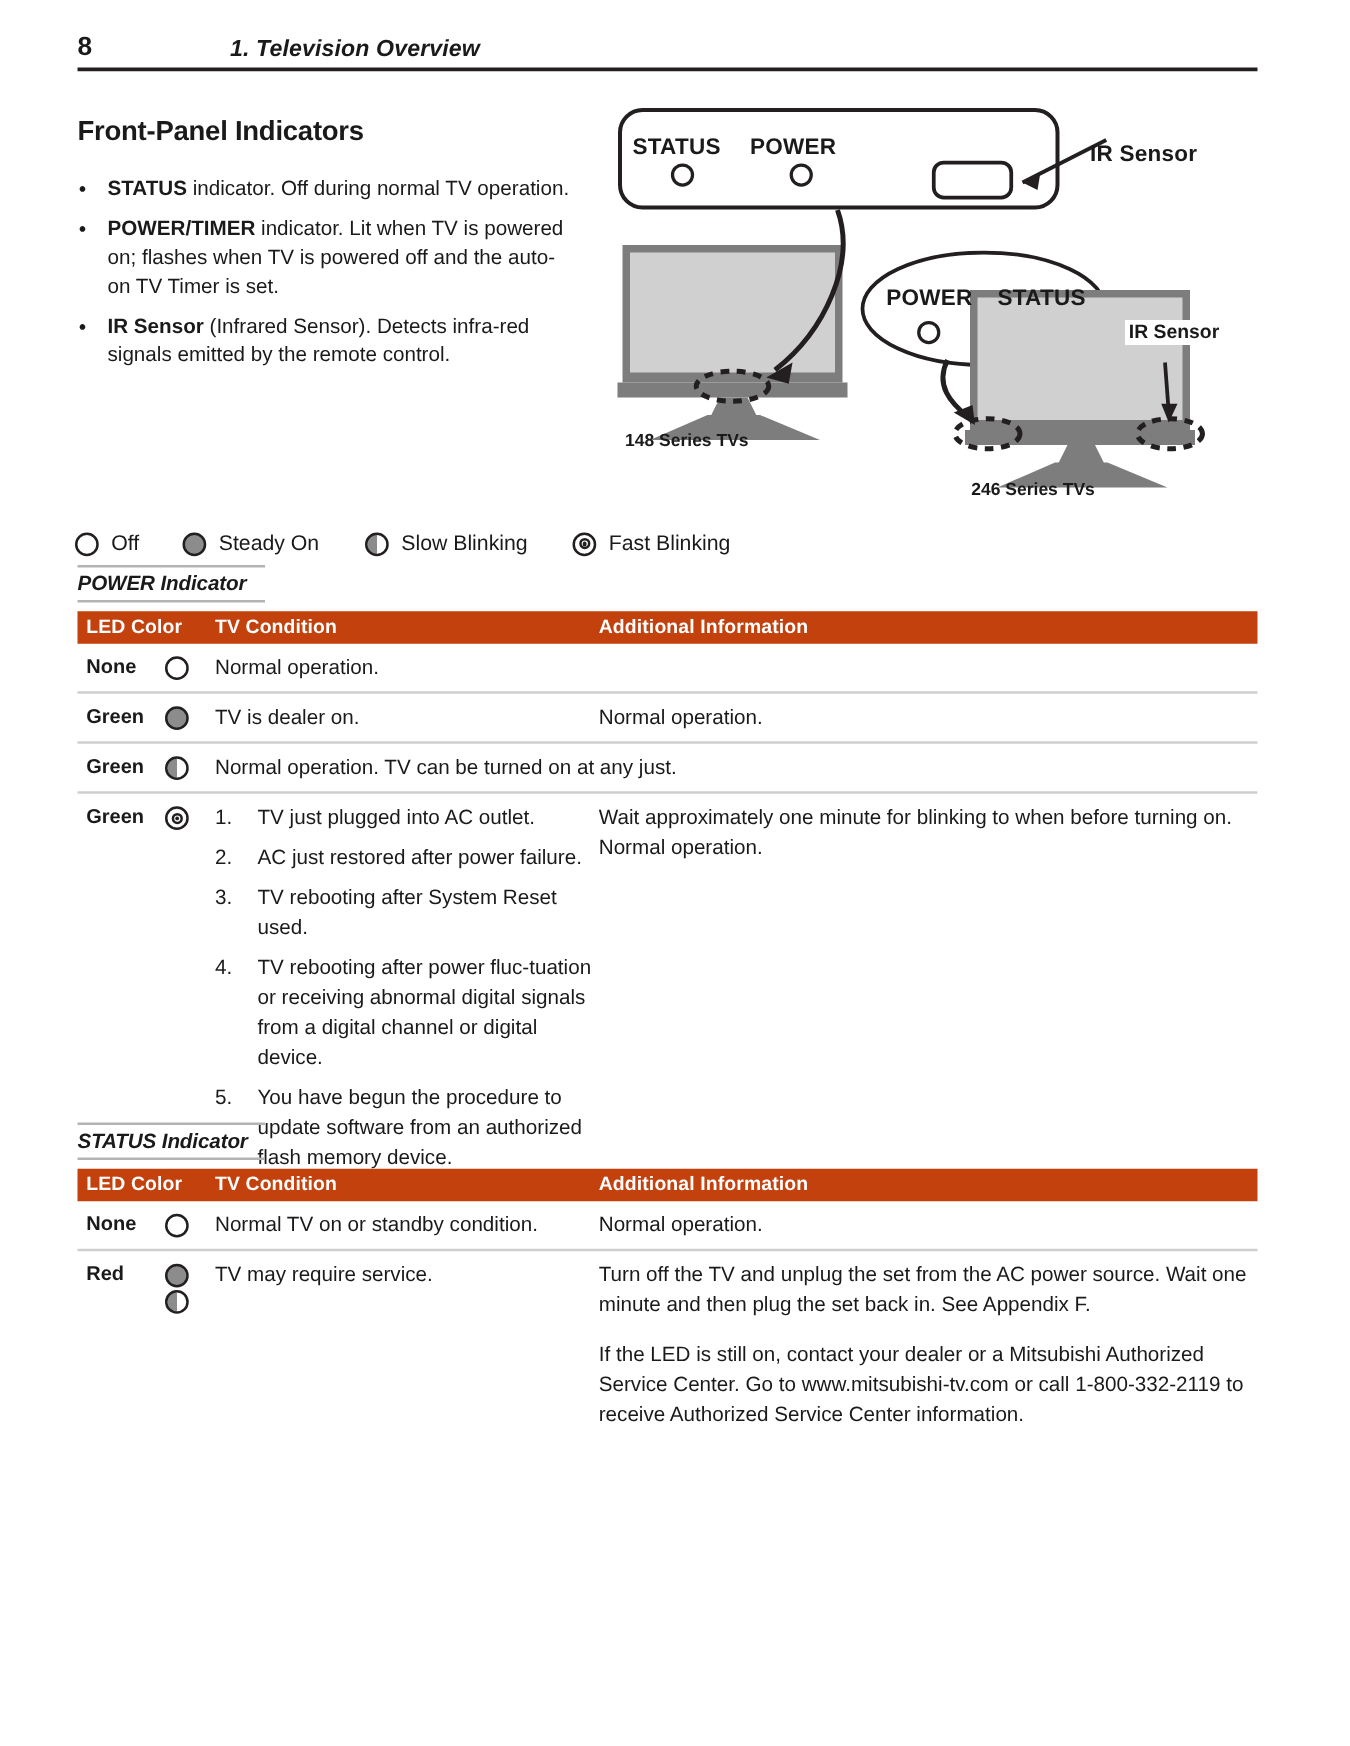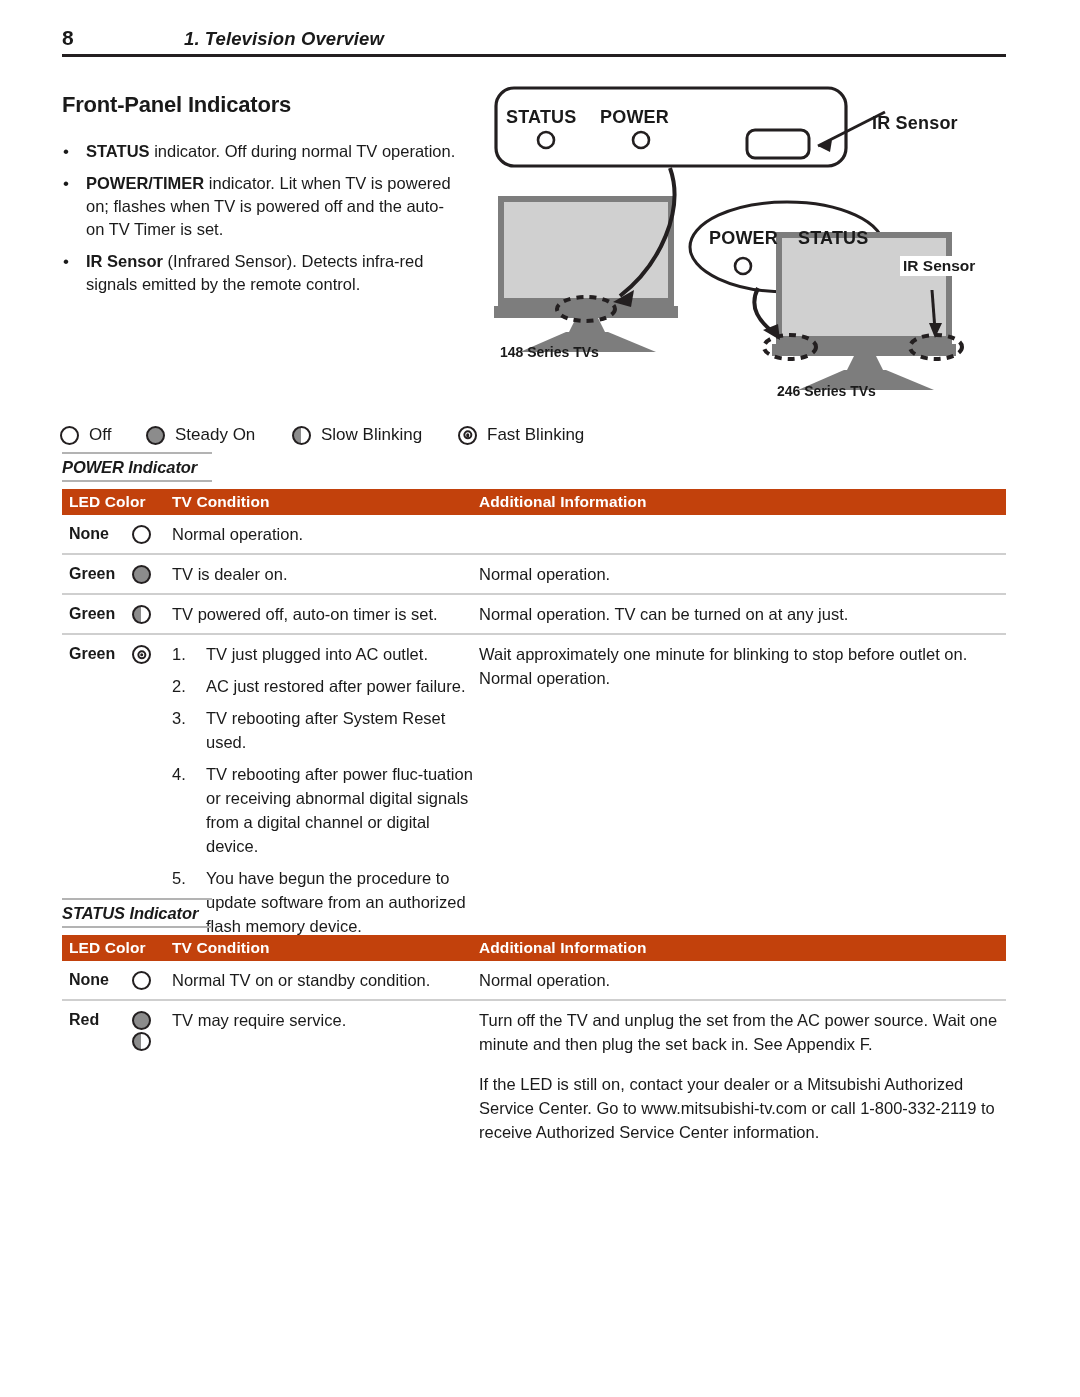--- a/index.html
+++ b/index.html
@@ -399,21 +399,20 @@
     </div>
   </div>
 
   <div class="trow">
     <div class="cell-led">
       <span class="led-color-name">Green</span>
       <span class="led-stack">
         <span class="led led-slow" style="width:19px;height:19px;"></span>
       </span>
     </div>
-    <div class="cell-cond">TV powered off, auto-on timer is set.</div>
     <div class="cell-addl">
       <p>Normal operation.  TV can be turned on at any just.</p>
     </div>
   </div>
 
   <div class="trow last">
     <div class="cell-led">
       <span class="led-color-name">Green</span>
       <span class="led-stack">
         <span class="led led-fast" style="width:19px;height:19px;"></span>
@@ -437,21 +436,21 @@
           <span class="num-marker">4.</span>
           <span class="num-body">TV rebooting after power fluc-tuation or receiving abnormal digital signals from a digital channel or digital device.</span>
         </li>
         <li>
           <span class="num-marker">5.</span>
           <span class="num-body">You have begun the procedure to update software from an authorized flash memory device.</span>
         </li>
       </ul>
     </div>
     <div class="cell-addl">
-      <p>Wait approximately one minute for blinking to stop before outlet on.  Normal operation.</p>
+      <p>Wait approximately one minute for blinking to when before turning on.  Normal operation.</p>
     </div>
   </div>
 </div>
 
 <div class="table-block" style="top:898px;">
   <div class="tbl-toprule"></div>
   <div class="tbl-caption">STATUS Indicator</div>
   <div class="tbl-capline"></div>
 
   <div class="thead">

